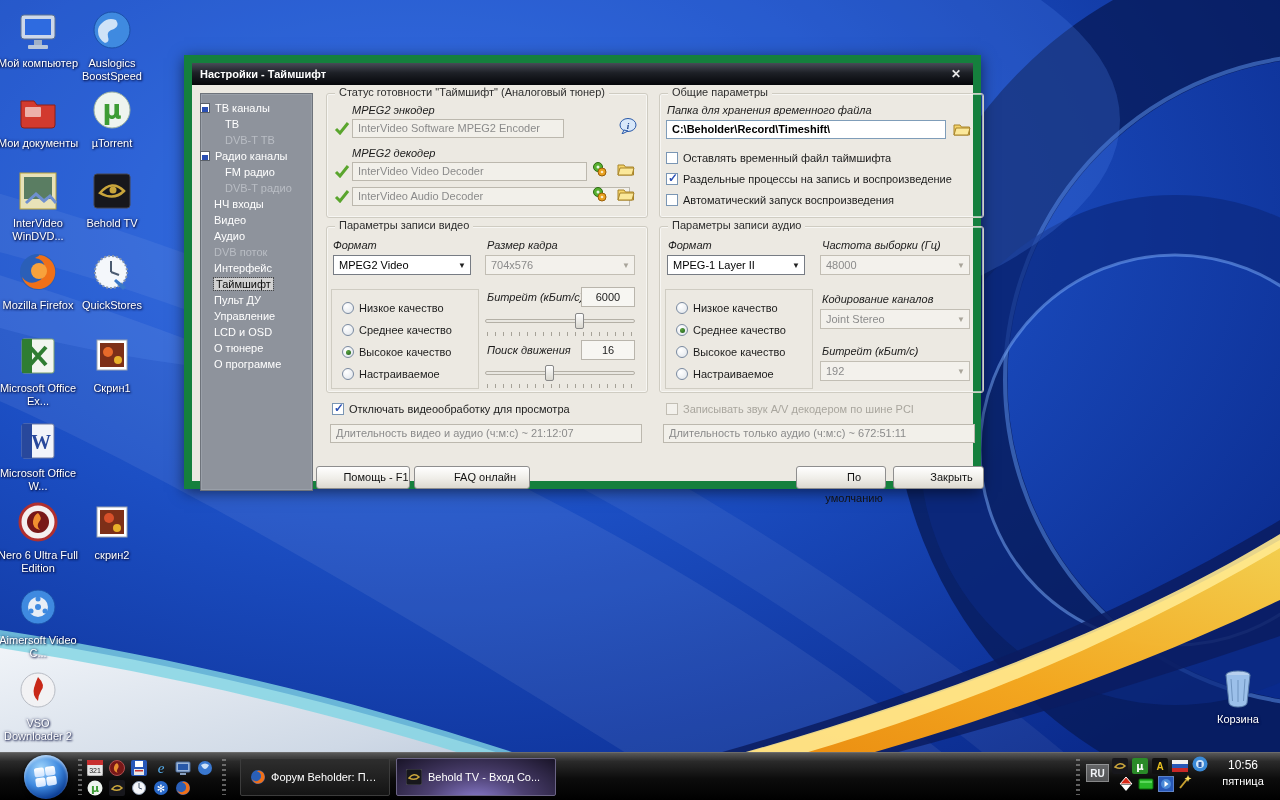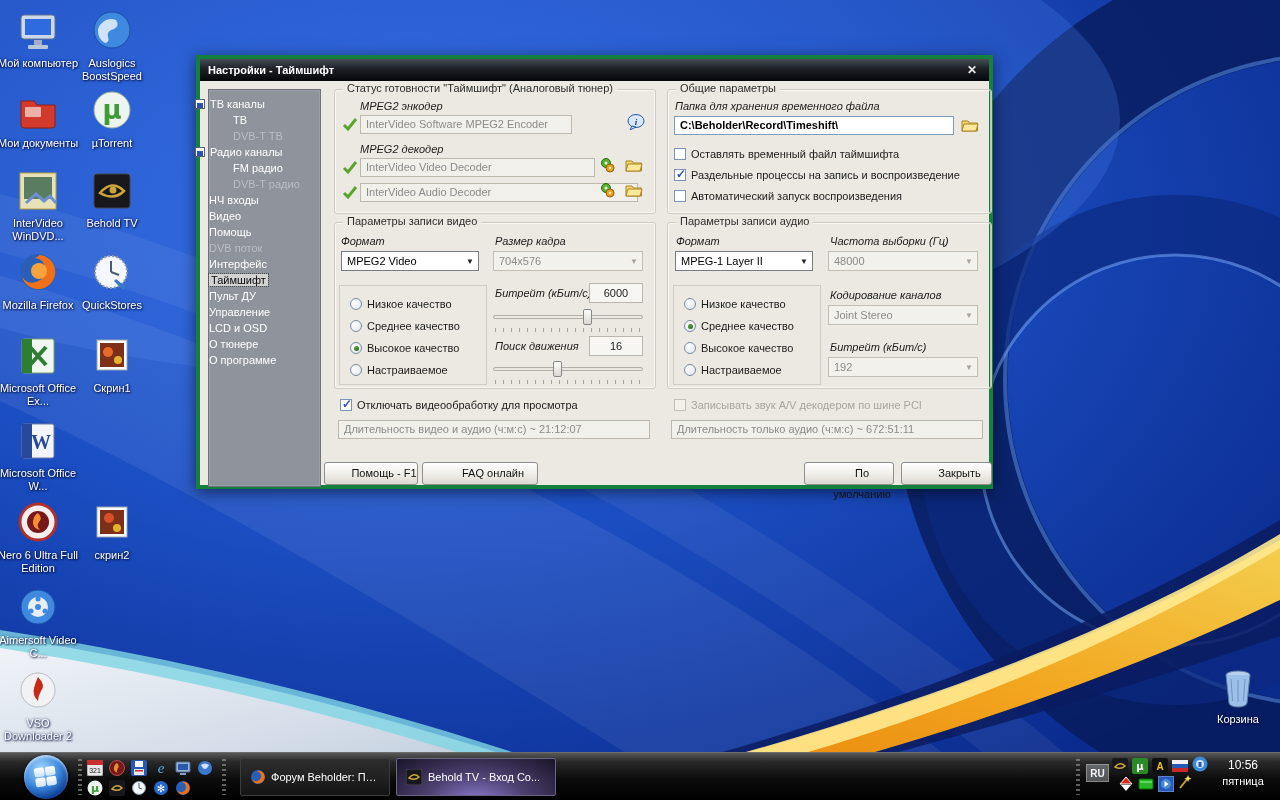--- a/index.html
+++ b/index.html
@@ -8,31 +8,31 @@
 
   
   .wall { position:absolute; inset:0; }
 
   
   .dicon { position:absolute; width:86px; text-align:center; cursor:pointer; }
   .dicon .ig { width:46px; height:46px; margin:0 auto; display:flex; align-items:center; justify-content:center; }
   .dicon .lbl { color:#fff; font-size:11px; line-height:13px; margin-top:3px; text-shadow:1px 1px 2px rgba(3,12,60,.95), 0 0 3px rgba(3,12,60,.8); }
 
   
-  .dlg { position:absolute; left:196px; top:55px; width:797px; height:434px;
-         background:#ece9e2; border:4px solid #15803d; box-shadow:0 3px 14px rgba(0,0,0,.55); }
+  .dlg { position:absolute; left:184px; top:55px; width:797px; height:434px;
+         background:#ece9e2; border:8px solid #15803d; box-shadow:0 3px 14px rgba(0,0,0,.55); }
   .dlg-tb { position:absolute; left:0; top:0; right:0; height:22px;
             background:linear-gradient(#474c57, #1d2026 45%, #05060a);
             display:flex; align-items:center; padding:0 8px; }
   .dlg-tb .tt { color:#fff; font-size:11px; font-weight:bold; flex:1; }
   .dlg-tb .x  { color:#e8e8e8; font-size:12px; font-weight:bold; width:18px; text-align:center; cursor:pointer; }
 
   .side { position:absolute; left:8px; top:30px; width:113px; height:398px;
           background:#8e939c; border:1px solid #6e737b; box-shadow:inset 0 0 0 1px #9aa0a9; padding-top:6px; }
-  .si { height:16px; line-height:16px; color:#fff; font-size:11px; white-space:nowrap; cursor:pointer; }
+  .si { height:16px; line-height:16px; color:#fff; font-size:11px; padding-left:13px; white-space:nowrap; cursor:pointer; }
   .si.child { padding-left:24px; }
   .si.dis { color:#b9bdc4; }
   .si .hl { background:#d2d2d2; color:#0a0a0a; padding:0 2px; outline:1px dotted #4a4a4a; }
   .tchk { display:inline-block; width:10px; height:10px; background:#fff; border:1px solid #5a6068;
           vertical-align:-1px; margin-right:4px; margin-left:-13px; position:relative; left:-1px; }
   .tchk::after { content:""; position:absolute; left:1px; top:3px; width:6px; height:5px; background:#2b50b4; }
 
   .grp { position:absolute; border:1px solid #cfccc2; border-radius:3px; box-shadow:inset 0 0 0 1px rgba(255,255,255,.6); }
   .gt  { position:absolute; top:-8px; left:8px; background:#ece9e2; padding:0 4px; font-size:11px; color:#2e2e2e; white-space:nowrap; }
   .lab { position:absolute; font-size:11px; color:#1c1c1c; white-space:nowrap;font-style:italic; }
@@ -316,21 +316,21 @@
 
   <div class="side">
     <div class="si"><span class="tchk"></span><span>ТВ каналы</span></div>
     <div class="si child"><span>ТВ</span></div>
     <div class="si child dis"><span>DVB-T ТВ</span></div>
     <div class="si"><span class="tchk"></span><span>Радио каналы</span></div>
     <div class="si child"><span>FM радио</span></div>
     <div class="si child dis"><span>DVB-T радио</span></div>
     <div class="si"><span>НЧ входы</span></div>
     <div class="si"><span>Видео</span></div>
-    <div class="si"><span>Помощь</span></div>
+    <div class="si"><span>Аудио</span></div>
     <div class="si dis"><span>DVB поток</span></div>
     <div class="si"><span>Интерфейс</span></div>
     <div class="si"><span class="hl">Таймшифт</span></div>
     <div class="si"><span>Пульт ДУ</span></div>
     <div class="si"><span>Управление</span></div>
     <div class="si"><span>LCD и OSD</span></div>
     <div class="si"><span>О тюнере</span></div>
     <div class="si"><span>О программе</span></div>
   </div>
 

